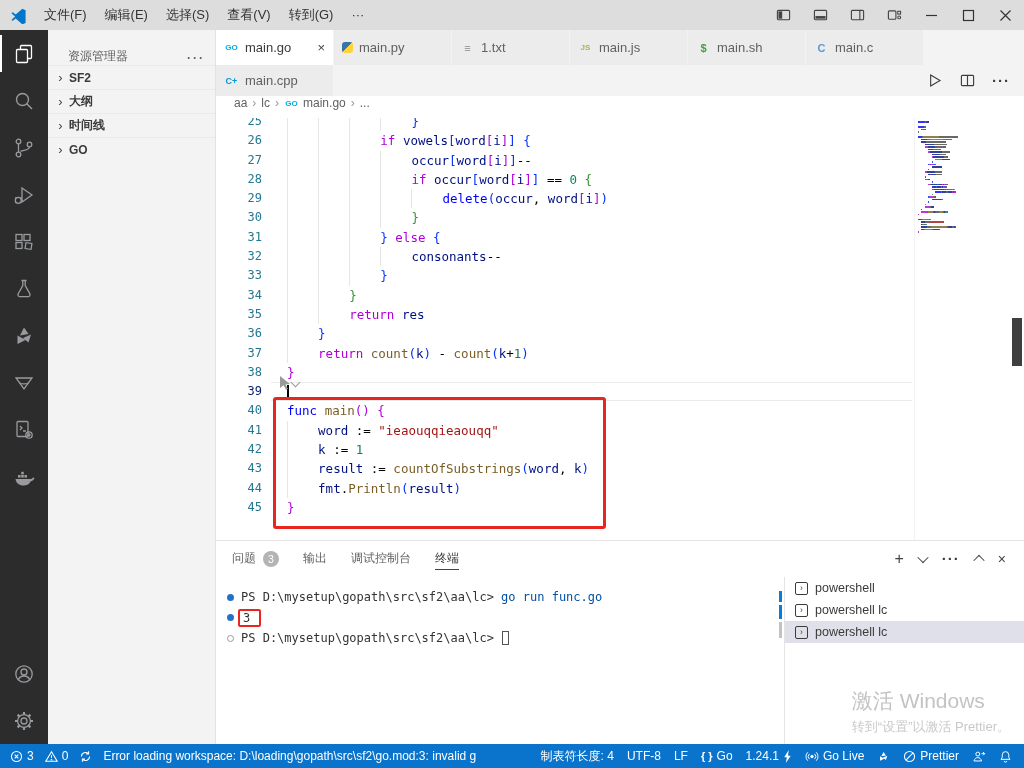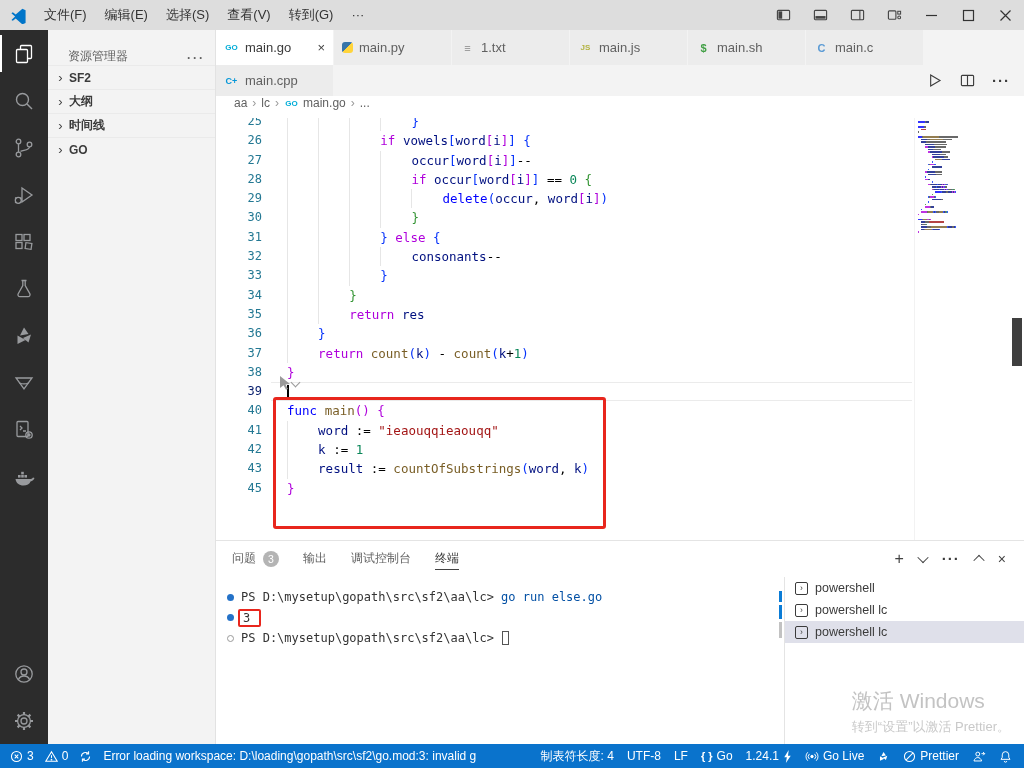--- a/index.html
+++ b/index.html
@@ -372,20 +372,21 @@
           <div class="code-row"><span class="gut">34</span><span class="code-text"><span class="ind"></span><span class="ind"></span><span class="c-p1">}</span></span></div>
           <div class="code-row"><span class="gut">35</span><span class="code-text"><span class="ind"></span><span class="ind"></span><span class="c-k">return</span><span class="c-o"> </span><span class="c-v">res</span></span></div>
           <div class="code-row"><span class="gut">36</span><span class="code-text"><span class="ind"></span><span class="c-p0">}</span></span></div>
           <div class="code-row"><span class="gut">37</span><span class="code-text"><span class="ind"></span><span class="c-k">return</span><span class="c-o"> </span><span class="c-fn">count</span><span class="c-p0">(</span><span class="c-v">k</span><span class="c-p0">)</span><span class="c-o"> - </span><span class="c-fn">count</span><span class="c-p0">(</span><span class="c-v">k</span><span class="c-o">+</span><span class="c-n">1</span><span class="c-p0">)</span></span></div>
           <div class="code-row"><span class="gut">38</span><span class="code-text"><span class="c-pm">}</span></span></div>
           <div class="code-row cur"><span class="gut">39</span><span class="code-text"><span class="cursor"></span></span></div>
           <div class="code-row"><span class="gut">40</span><span class="code-text"><span class="c-f">func</span><span class="c-o"> </span><span class="c-fn">main</span><span class="c-pm">(</span><span class="c-pm">)</span><span class="c-o"> </span><span class="c-pm">{</span></span></div>
           <div class="code-row"><span class="gut">41</span><span class="code-text"><span class="ind"></span><span class="c-v">word</span><span class="c-o"> := </span><span class="c-s">"ieaouqqieaouqq"</span></span></div>
           <div class="code-row"><span class="gut">42</span><span class="code-text"><span class="ind"></span><span class="c-v">k</span><span class="c-o"> := </span><span class="c-n">1</span></span></div>
           <div class="code-row"><span class="gut">43</span><span class="code-text"><span class="ind"></span><span class="c-v">result</span><span class="c-o"> := </span><span class="c-fn">countOfSubstrings</span><span class="c-p0">(</span><span class="c-v">word</span><span class="c-o">, </span><span class="c-v">k</span><span class="c-p0">)</span></span></div>
+          <div class="code-row"><span class="gut">44</span><span class="code-text"><span class="ind"></span><span class="c-v">fmt</span><span class="c-o">.</span><span class="c-fn">Println</span><span class="c-p0">(</span><span class="c-v">result</span><span class="c-p0">)</span></span></div>
           <div class="code-row"><span class="gut">45</span><span class="code-text"><span class="c-pm">}</span></span></div>
         </div>
       <div class="pointer-hint">
         <svg width="12" height="14" viewBox="0 0 12 14" fill="#9a9a9a">
             <path d="M1 0l10 8-4.5.5L9 13l-2 .8-2.4-4.6L1 12z"></path>
           </svg>
         <span class="chev-down"></span>
       </div>
       <div class="red-box"></div>
       <div class="minimap" id="minimap">
@@ -649,21 +650,21 @@
           </span>
         <span class="panel-actions">
           <span style="font-size:16px">+</span>
           <span class="pchev down"></span>
           <span class="dots">···</span>
           <span class="pchev up"></span>
           <span style="font-size:14px">×</span>
         </span>
       </div>
       <div class="term" id="term">
-          <div class="term-row"><span class="tdot"></span><span>PS D:\mysetup\gopath\src\sf2\aa\lc&gt; </span><span class="cmd">go run else.go</span></div>
+          <div class="term-row"><span class="tdot"></span><span>PS D:\mysetup\gopath\src\sf2\aa\lc&gt; </span><span class="cmd">go run func.go</span></div>
           <div class="term-row"><span class="tdot"></span><span class="redbox3">3</span></div>
           <div class="term-row"><span class="tdot hollow"></span><span>PS D:\mysetup\gopath\src\sf2\aa\lc&gt; </span><span class="tcursor"></span></div>
         </div>
       <div class="tbar" style="top:50px;height:11px;background:#0a7cd6"></div>
       <div class="tbar" style="top:64px;height:14px;background:#0a7cd6"></div>
       <div class="tbar" style="top:81px;height:16px;background:#c2c2c2"></div>
       <div class="term-list" id="term-list">
           <div class="tl-row">
             <span class="tl-icon">›</span>
             <span>powershell</span>

